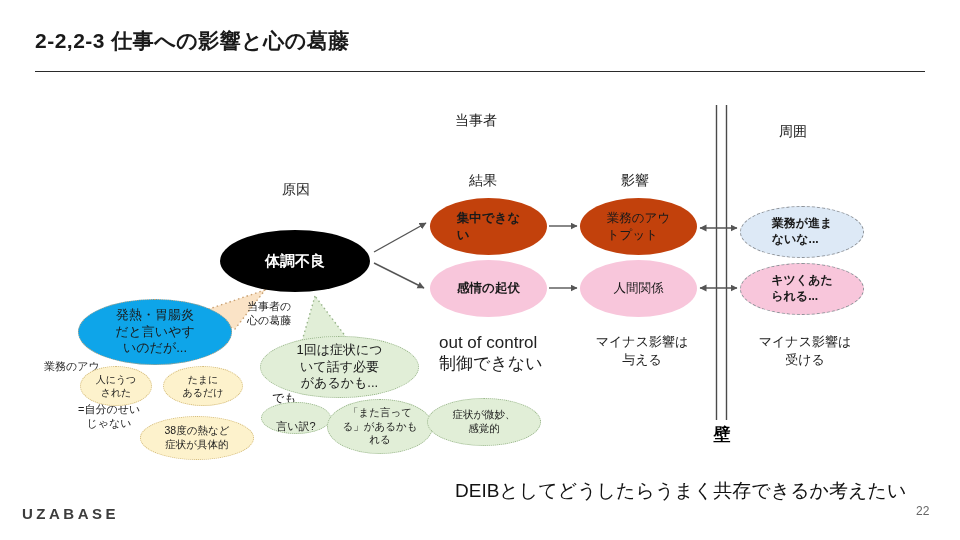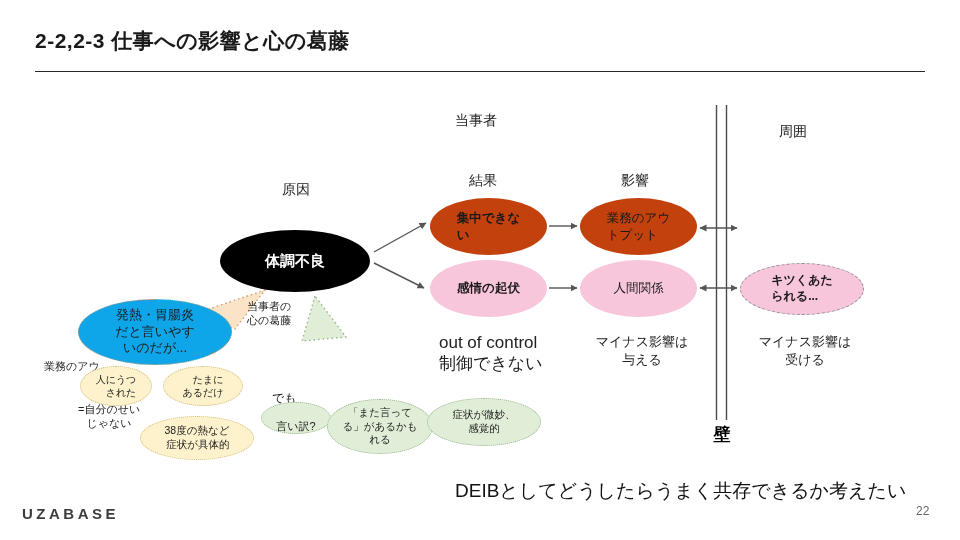--- a/index.html
+++ b/index.html
@@ -26,21 +26,21 @@
   .fill-blue{background:#c2410c;}
   .fill-pink{background:#f8c6db;}
   .result-node{width:117px;height:57px;font-size:12.5px;}
   .bold{font-weight:bold;}
   .dashed-node{width:122px;height:50px;font-size:12px;font-weight:bold;
     border:1.5px dashed #8d9298;}
   .dashed-blue{background:#dde9f6;}
   .cloud{border:1.6px dotted #c9a071;background:#0ea5e9;font-size:13px;}
   .cloud span{text-align:center;}
   .yellow-bubble{background:#fdf2cc;border:1.4px dotted #d2b97a;font-size:10px;}
-  .yellow-bubble span{text-align:right;}
+  .yellow-bubble span{text-align:center;}
   .green{background:#e1eed7;border:1.4px dotted #97b489;}
   .green span{text-align:center;}
   .small-note{font-size:11px;color:#222;line-height:1.25;}
   .caption{font-size:13px;color:#222;text-align:center;line-height:1.4;}
   #out-of-control{left:439px;top:332px;font-size:17px;line-height:1.25;color:#222;}
   #wall-label{left:700px;top:423px;width:44px;text-align:center;
     font-size:17px;font-weight:bold;color:#000;}
   #footer-message{left:455px;top:478px;font-size:19px;color:#111;}
   #logo{left:22px;top:505px;font-size:15px;font-weight:bold;letter-spacing:3.5px;color:#3c3c3c;}
   #page-number{left:916px;top:504px;font-size:12px;color:#666;}
@@ -93,20 +93,24 @@
   <div class="ellipse fill-pink result-node bold" style="left:430px;top:260px;">
     <span>感情の起伏</span>
   </div>
   <div class="ellipse fill-blue result-node" style="left:580px;top:198px;">
     <span>業務のアウ
 トプット</span>
   </div>
   <div class="ellipse fill-pink result-node" style="left:580px;top:260px;">
     <span>人間関係</span>
   </div>
+  <div class="ellipse dashed-node dashed-blue" style="left:740px;top:206px;">
+    <span>業務が進ま
+ないな...</span>
+  </div>
   <div class="ellipse dashed-node fill-pink" style="left:740px;top:263px;">
     <span>キツくあた
 られる...</span>
   </div>
 
   <div class="ellipse cloud" style="left:78px;top:299px;width:152px;height:64px;">
     <span>発熱・胃腸炎
 だと言いやす
 いのだが...</span>
   </div>
@@ -121,20 +125,25 @@
     <span>たまに
 あるだけ</span>
   </div>
   <div class="abs small-note pre" style="left:78px;top:403px;text-align:center;">=自分のせい
 じゃない</div>
   <div class="ellipse yellow-bubble" style="left:140px;top:416px;width:112px;height:42px;font-size:10.5px;">
     <span>38度の熱など
 症状が具体的</span>
   </div>
 
+  <div class="ellipse green" style="left:260px;top:336px;width:157px;height:60px;font-size:13px;">
+    <span>1回は症状につ
+いて話す必要
+があるかも...</span>
+  </div>
   <div class="abs" style="left:272px;top:390px;font-size:12px;color:#222;">でも</div>
   <div class="ellipse green" style="left:261px;top:402px;width:68px;height:30px;font-size:11px;align-items:flex-end;">
     <span>言い訳?</span>
   </div>
   <div class="ellipse green" style="left:327px;top:399px;width:104px;height:53px;font-size:10.5px;">
     <span>「また言って
 る」があるかも
 れる</span>
   </div>
   <div class="ellipse green" style="left:427px;top:398px;width:112px;height:46px;font-size:10.5px;">

